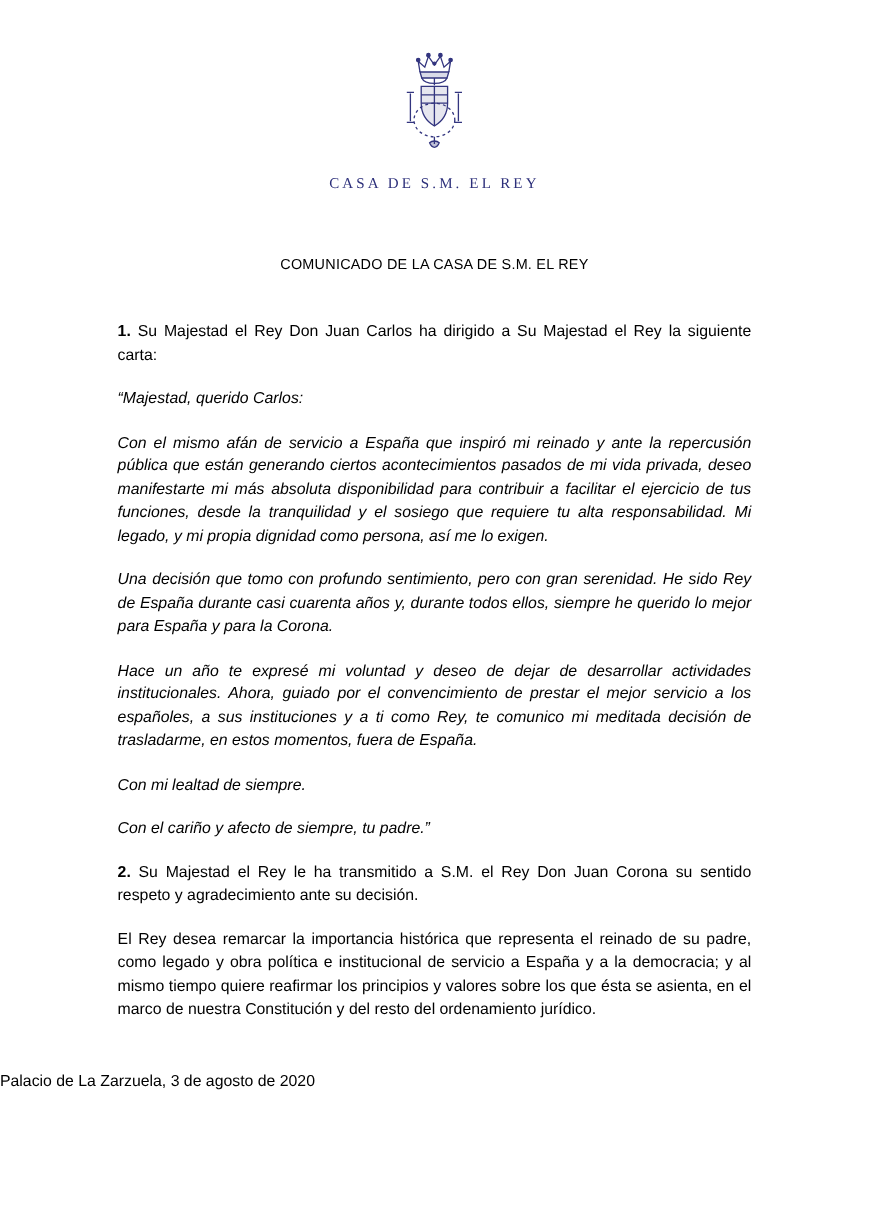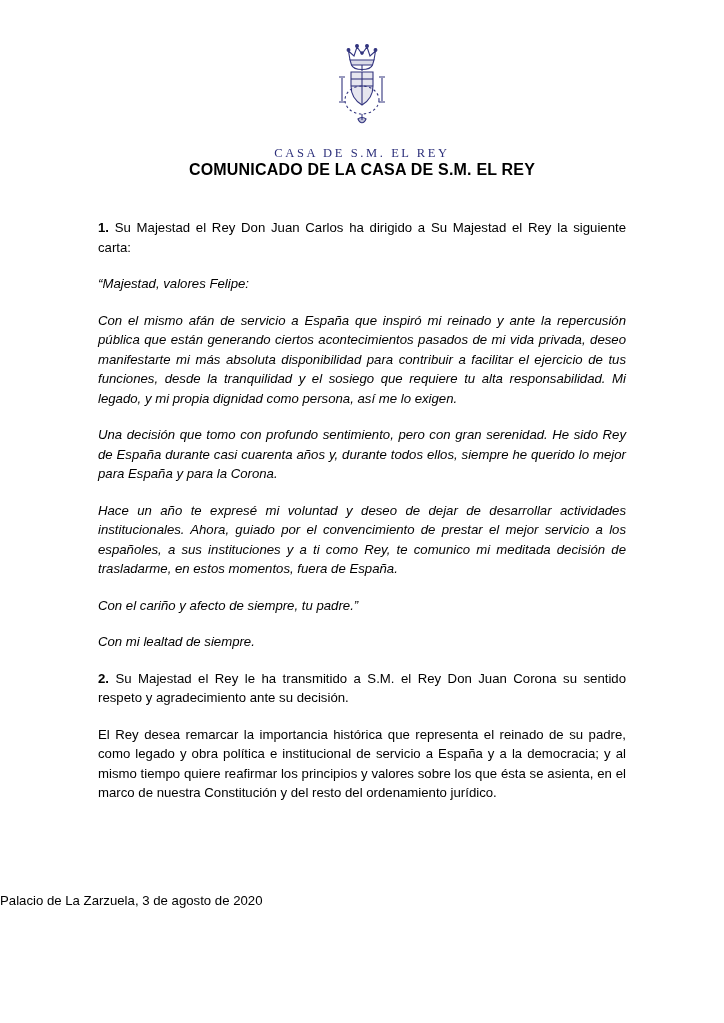--- a/index.html
+++ b/index.html
@@ -36,23 +36,24 @@
   .letterhead-title {
     margin-top: 16px;
     font-family: "Liberation Serif", serif;
     font-size: 12.5px;
     letter-spacing: 2.6px;
     color: #2c2f7a;
     font-weight: 400;
   }
   
   .doc-title {
+    margin-top: 52px;
     text-align: center;
-    font-size: 16px;
-    font-weight: bold;
+    font-size: 12px;
+    font-weight: normal;
     letter-spacing: 0.2px;
   }
   
   .body-content {
     margin-top: 39px;
   }
   p.para {
     margin: 0 0 17px 0;
     font-size: 13.2px;
     line-height: 19.5px;
@@ -111,31 +112,31 @@
     </svg>
     <div class="letterhead-title">CASA DE S.M. EL REY</div>
   </div>
 
   <div class="doc-title">COMUNICADO DE LA CASA DE S.M. EL REY</div>
 
   <div class="body-content">
 
     <p class="para"><span class="num">1.</span><span> Su Majestad el Rey Don Juan Carlos ha dirigido a Su Majestad el Rey la siguiente carta:</span></p>
 
-    <p class="para italic">“Majestad, valores Felipe:</p>
+    <p class="para italic">“Majestad, querido Carlos:</p>
 
     <p class="para italic">Con el mismo afán de servicio a España que inspiró mi reinado y ante la repercusión pública que están generando ciertos acontecimientos pasados de mi vida privada, deseo manifestarte mi más absoluta disponibilidad para contribuir a facilitar el ejercicio de tus funciones, desde la tranquilidad y el sosiego que requiere tu alta responsabilidad. Mi legado, y mi propia dignidad como persona, así me lo exigen.</p>
 
     <p class="para italic">Una decisión que tomo con profundo sentimiento, pero con gran serenidad. He sido Rey de España durante casi cuarenta años y, durante todos ellos, siempre he querido lo mejor para España y para la Corona.</p>
 
     <p class="para italic">Hace un año te expresé mi voluntad y deseo de dejar de desarrollar actividades institucionales. Ahora, guiado por el convencimiento de prestar el mejor servicio a los españoles, a sus instituciones y a ti como Rey, te comunico mi meditada decisión de trasladarme, en estos momentos, fuera de España.</p>
 
+    <p class="para italic">Con mi lealtad de siempre.</p>
+
     <p class="para italic">Con el cariño y afecto de siempre, tu padre.”</p>
-
-    <p class="para italic">Con mi lealtad de siempre.</p>
 
     <p class="para"><span class="num">2.</span><span> Su Majestad el Rey le ha transmitido a S.M. el Rey Don Juan Corona su sentido respeto y agradecimiento ante su decisión.</span></p>
 
     <p class="para">El Rey desea remarcar la importancia histórica que representa el reinado de su padre, como legado y obra política e institucional de servicio a España y a la democracia; y al mismo tiempo quiere reafirmar los principios y valores sobre los que ésta se asienta, en el marco de nuestra Constitución y del resto del ordenamiento jurídico.</p>
 
   </div>
 
   <div class="footer">Palacio de La Zarzuela, 3 de agosto de 2020</div>
 
 </div>

